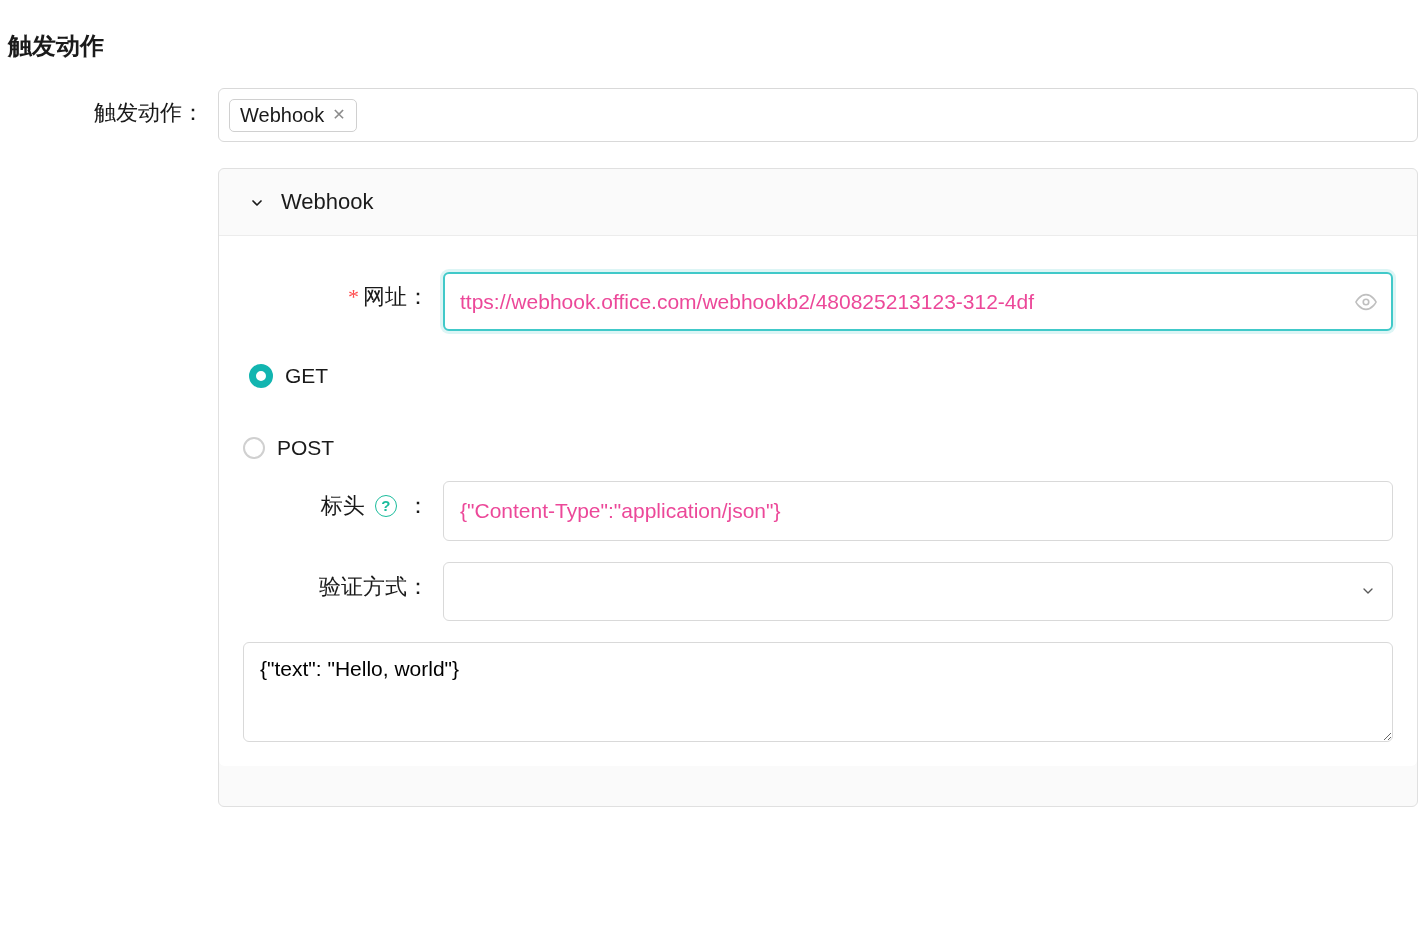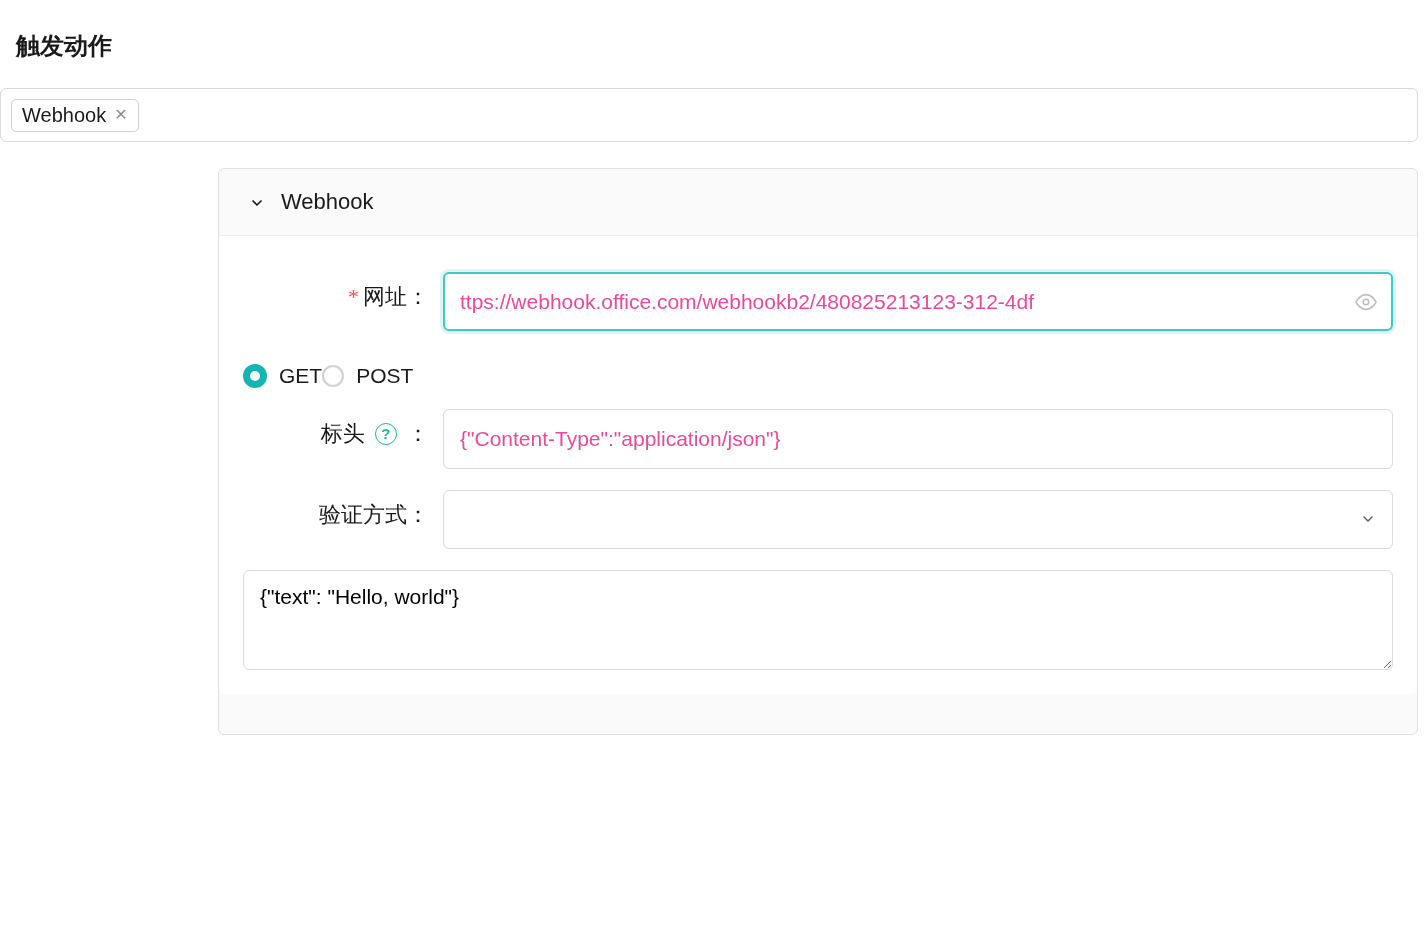--- a/index.html
+++ b/index.html
@@ -5,21 +5,21 @@
     * { box-sizing: border-box; margin: 0; padding: 0; }
     body {
       font-family: -apple-system, BlinkMacSystemFont, "Segoe UI", "PingFang SC", "Hiragino Sans GB", "Microsoft YaHei", sans-serif;
       background: #fff;
       color: #1a1a1a;
       padding: 20px 0;
     }
     .page-title {
       font-size: 24px;
       font-weight: 700;
-      padding: 10px 16px 26px;
+      padding: 10px 8px 26px;
     }
     .form-row {
       display: flex;
       align-items: flex-start;
       margin-bottom: 26px;
     }
     .form-label {
       width: 218px;
       text-align: right;
       font-size: 22px;
@@ -137,22 +137,24 @@
       position: absolute;
       right: 16px;
       top: 50%;
       transform: translateY(-50%);
       color: #bfbfbf;
       cursor: pointer;
       display: flex;
     }
     .radio-group {
       display: flex;
+      gap: 48px;
       align-items: center;
       padding-top: 12px;
+      flex-direction: column;
     }
     .radio-item {
       display: flex;
       align-items: center;
       gap: 12px;
       font-size: 21px;
       cursor: pointer;
     }
     .radio-circle {
       width: 22px;
@@ -188,20 +190,21 @@
       flex: 1;
       position: relative;
     }
   </style>
 </head>
 <body>
 
 <h2 class="page-title">触发动作</h2>
 
 <div class="form-row">
+  <div class="form-label">触发动作：</div>
   <div class="tag-select">
     <span class="tag">
       <span>Webhook</span>
       <span class="close-x">✕</span>
     </span>
   </div>
 </div>
 
 <div class="panel">
   <div class="panel-header">

